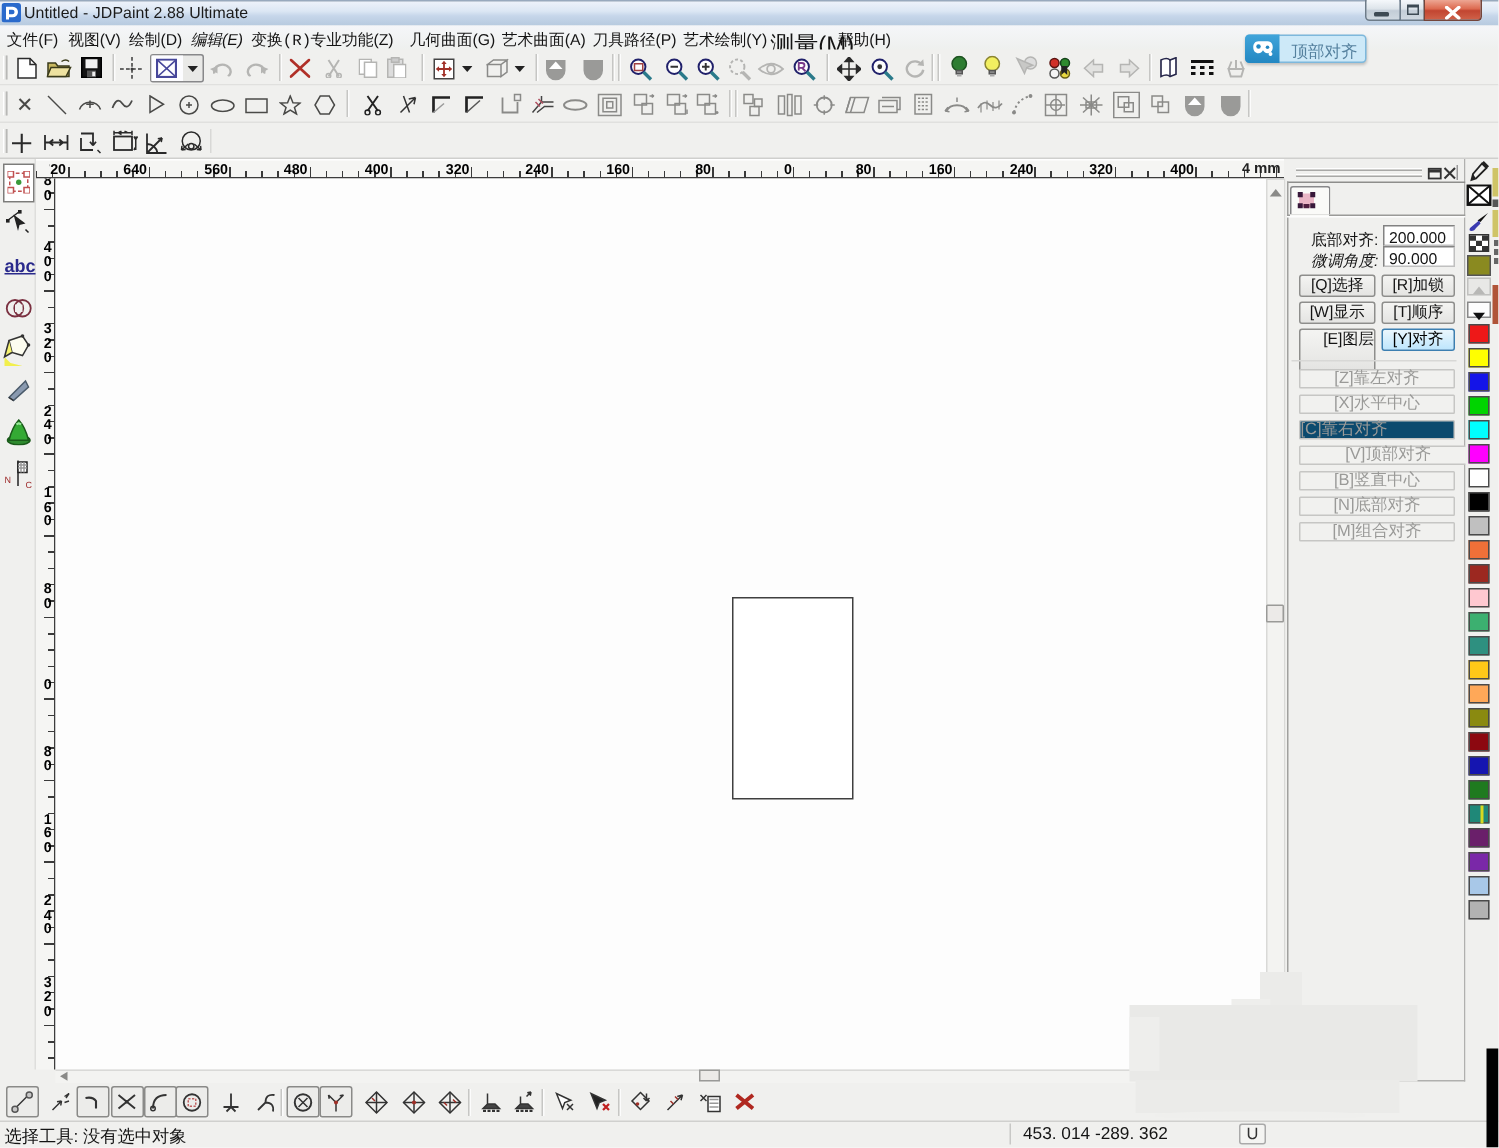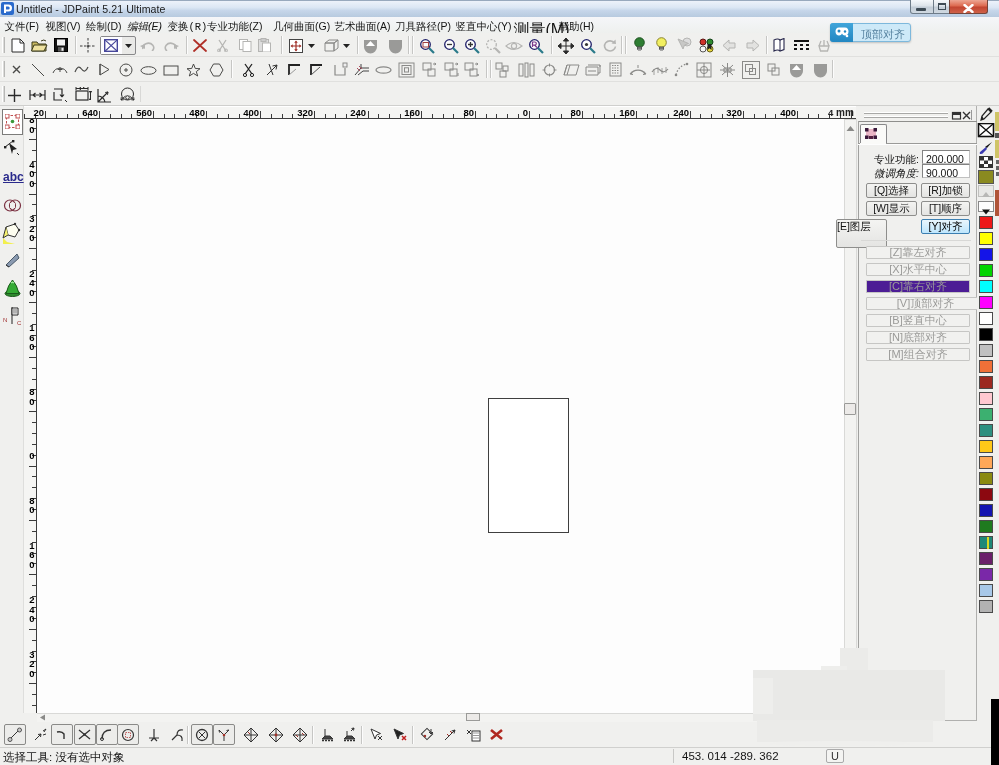--- a/index.html
+++ b/index.html
@@ -6,40 +6,40 @@
 body{position:relative;font-family:"Liberation Sans",sans-serif;background:#f0f0ee}
 .ab{position:absolute}
 .sep{position:absolute;width:2px;border-left:1px solid #c6c6c4;border-right:1px solid #fcfcfc}
 .txt{position:absolute;white-space:nowrap;color:#161616}
 </style></head><body>
 <div class="ab" style="left:0px;top:0px;width:999px;height:17px;background:linear-gradient(#edf2fa,#dce7f4 40%,#c6d6ea 60%,#b7cadf);border-top:1px solid #98a9bd"></div>
 <svg class="ab" style="left:1px;top:2px;" width="13" height="13" viewBox="0 0 13 13">
     <rect x="0" y="0" width="13" height="13" rx="2" fill="#2a6acc"></rect>
     <path d="M3 2.5 h4.5 a3.5 3.5 0 0 1 0 7 H5 v1.5 H3 Z M5 4.5 v3 h2.2 a1.5 1.5 0 0 0 0-3 Z" fill="#fff"></path>
   </svg>
-<div class="txt" style="left:16px;top:3px;font-size:10.6px;color:#1b1b1b;letter-spacing:0.05px">Untitled - JDPaint 5.21 Ultimate</div>
+<div class="txt" style="left:16px;top:3px;font-size:10.6px;color:#1b1b1b;letter-spacing:0.05px">Untitled - JDPaint 2.88 Ultimate</div>
 <div class="ab" style="left:910px;top:0px;width:24px;height:14px;background:linear-gradient(#f5f8fb,#dde4ea 45%,#c3cdd7 55%,#d0d9e1);border:1px solid #6e7c89;border-top:none;border-radius:0 0 0 3px"></div>
 <div class="ab" style="left:916px;top:8px;width:10px;height:3px;background:#3d4a54;border-radius:1px"></div>
 <div class="ab" style="left:933px;top:0px;width:17px;height:14px;background:linear-gradient(#f5f8fb,#dde4ea 45%,#c3cdd7 55%,#d0d9e1);border:1px solid #6e7c89;border-top:none"></div>
 <div class="ab" style="left:938px;top:3px;width:8px;height:7px;border:1px solid #3d4a54;background:transparent;border-top-width:2px"></div>
 <div class="ab" style="left:949px;top:0px;width:39px;height:14px;background:linear-gradient(#eda693,#dd6a50 45%,#c24531 55%,#cf6148);border:1px solid #74453a;border-top:none;border-radius:0 0 3px 0"></div>
 <svg class="ab" style="left:963px;top:4px;" width="11" height="9" viewBox="0 0 11 9">
     <path d="M1.5 1 L9.5 8 M9.5 1 L1.5 8" stroke="#fff" stroke-width="2.4" fill="none" stroke-linecap="round"></path>
   </svg>
 <div class="ab" style="left:0px;top:17px;width:999px;height:16px;background:linear-gradient(#f5f6f9,#eef0ee)"></div>
 <div class="txt" style="left:4.5px;top:20px;font-size:10.5px;color:#141414;">文件(F)</div>
 <div class="txt" style="left:45.5px;top:20px;font-size:10.5px;color:#141414;">视图(V)</div>
 <div class="txt" style="left:86px;top:20px;font-size:10.5px;color:#141414;">绘制(D)</div>
 <div class="txt" style="left:127px;top:20px;font-size:10.5px;color:#141414;font-style:italic;">编辑(E)</div>
 <div class="txt" style="left:167.5px;top:20px;font-size:10.5px;color:#141414;font-family:Liberation Mono, monospace;">变换(R)</div>
 <div class="txt" style="left:207px;top:20px;font-size:10.5px;color:#141414;">专业功能(Z)</div>
 <div class="txt" style="left:273px;top:20px;font-size:10.5px;color:#141414;">几何曲面(G)</div>
 <div class="txt" style="left:334.5px;top:20px;font-size:10.5px;color:#141414;">艺术曲面(A)</div>
 <div class="txt" style="left:395px;top:20px;font-size:10.5px;color:#141414;">刀具路径(P)</div>
-<div class="txt" style="left:455.5px;top:20px;font-size:10.5px;color:#141414;">竖直中心(Y)</div>
+<div class="txt" style="left:455.5px;top:20px;font-size:10.5px;color:#141414;">艺术绘制(Y)</div>
 <div class="txt" style="left:513.5px;top:20px;font-size:16px;color:#141414;">测量(M)</div>
 <div class="txt" style="left:558.5px;top:20px;font-size:10.5px;color:#141414;">帮助(H)</div>
 <div class="ab" style="left:0px;top:33px;width:999px;height:24px;background:#f0f0ee;border-bottom:1px solid #e0e0de"></div>
 <div class="ab" style="left:2px;top:37px;width:3px;height:16px;border-left:1px solid #fff;border-right:1px solid #b8b8b6;background:#dcdcda"></div>
 <svg class="ab" style="left:11px;top:38px;" width="14" height="15" viewBox="0 0 14 15">
     <path d="M1 1 h8 l4 4 v9 h-12 z" fill="#fff" stroke="#2a2a2a"></path>
     <path d="M9 1 v4 h4" fill="none" stroke="#2a2a2a"></path>
   </svg>
 <svg class="ab" style="left:31px;top:38px;" width="17" height="14" viewBox="0 0 17 14">
     <path d="M1 4 h5 l1.5 2 H15 v7 H1 z" fill="#c8b860" stroke="#3a3a1a"></path>
@@ -521,36 +521,36 @@
     <rect x="1" y="1" width="10" height="9" fill="#eab6c6"></rect>
     <rect x="0" y="0" width="3.5" height="3.5" fill="#38183a"></rect>
     <rect x="8.5" y="0" width="3.5" height="3.5" fill="#38183a"></rect>
     <rect x="0" y="7.5" width="3.5" height="3.5" fill="#38183a"></rect>
     <rect x="8.5" y="7.5" width="3.5" height="3.5" fill="#38183a"></rect>
     <rect x="4" y="8" width="4" height="3" fill="#502040"></rect>
   </svg>
 <div class="ab" style="left:858px;top:143px;width:119px;height:1px;background:#9a9a98"></div>
 <div class="ab" style="left:860px;top:143px;width:26px;height:1px;background:#fafaf8"></div>
 <div class="ab" style="left:858px;top:144px;width:119px;height:1px;background:#fdfdfd"></div>
-<div class="txt" style="left:874px;top:153px;font-size:10.5px;color:#141414;">专业功能:</div>
+<div class="txt" style="left:874px;top:153px;font-size:10.5px;color:#141414;">底部对齐:</div>
 <div class="txt" style="left:874px;top:167px;font-size:10.5px;color:#141414;font-style:italic;">微调角度:</div>
 <div class="ab" style="left:922px;top:150px;width:48px;height:14px;background:#fff;border:1px solid #828282;border-right-color:#c0c0c0;border-bottom-color:#c0c0c0"></div>
 <div class="txt" style="left:926px;top:153px;font-size:10.5px;color:#141414;">200.000</div>
 <div class="ab" style="left:922px;top:164px;width:48px;height:14px;background:#fff;border:1px solid #828282;border-right-color:#c0c0c0;border-bottom-color:#c0c0c0"></div>
 <div class="txt" style="left:926px;top:167px;font-size:10.5px;color:#141414;">90.000</div>
 <div class="ab" style="left:866px;top:183px;width:51px;height:15px;background:linear-gradient(#f4f4f2,#e4e4e2);border:1px solid #8e8e8c;border-radius:2px;text-align:center;line-height:13px;font-size:10.5px;color:#141414">[Q]选择</div>
 <div class="ab" style="left:921px;top:183px;width:49px;height:15px;background:linear-gradient(#f4f4f2,#e4e4e2);border:1px solid #8e8e8c;border-radius:2px;text-align:center;line-height:13px;font-size:10.5px;color:#141414">[R]加锁</div>
 <div class="ab" style="left:866px;top:201px;width:51px;height:15px;background:linear-gradient(#f4f4f2,#e4e4e2);border:1px solid #8e8e8c;border-radius:2px;text-align:center;line-height:13px;font-size:10.5px;color:#141414">[W]显示</div>
 <div class="ab" style="left:921px;top:201px;width:49px;height:15px;background:linear-gradient(#f4f4f2,#e4e4e2);border:1px solid #8e8e8c;border-radius:2px;text-align:center;line-height:13px;font-size:10.5px;color:#141414">[T]顺序</div>
-<div class="ab" style="left:836px;top:219px;width:51px;height:29px;background:linear-gradient(#f4f4f2,#e4e4e2);border:1px solid #8e8e8c;border-radius:2px;text-align:left;line-height:13px;font-size:10.5px;color:#141414">[E]图层</div>
+<div class="ab" style="left:866px;top:219px;width:51px;height:29px;background:linear-gradient(#f4f4f2,#e4e4e2);border:1px solid #8e8e8c;border-radius:2px;text-align:right;line-height:13px;font-size:10.5px;color:#141414">[E]图层</div>
 <div class="ab" style="left:921px;top:219px;width:49px;height:15px;background:linear-gradient(#eaf6fd,#bee6fd);border:1px solid #3c7fb1;border-radius:2px;text-align:center;line-height:13px;font-size:10.5px;color:#000">[Y]对齐</div>
 <div class="ab" style="left:861px;top:240px;width:110px;height:1px;background:#d8d8d6"></div>
 <div class="ab" style="left:866px;top:246px;width:104px;height:13px;background:#f1f1ef;border:1px solid #c6c6c4;border-radius:1px;text-align:center;line-height:11px;font-size:11px;color:#9a9a98">[Z]靠左对齐</div>
 <div class="ab" style="left:866px;top:263px;width:104px;height:13px;background:#f1f1ef;border:1px solid #c6c6c4;border-radius:1px;text-align:center;line-height:11px;font-size:11px;color:#9a9a98">[X]水平中心</div>
-<div class="ab" style="left:866px;top:280px;width:104px;height:13px;background:#4c1d95;border:1px solid #c6c6c4;border-radius:1px;text-align:center;line-height:11px;font-size:11px;color:#9a9a98">[C]靠右对齐</div>
+<div class="ab" style="left:866px;top:280px;width:104px;height:13px;background:#0c4a6e;border:1px solid #c6c6c4;border-radius:1px;text-align:left;line-height:11px;font-size:11px;color:#9a9a98">[C]靠右对齐</div>
 <div class="ab" style="left:866px;top:297px;width:119px;height:13px;background:#f1f1ef;border:1px solid #c6c6c4;border-radius:1px;text-align:center;line-height:11px;font-size:11px;color:#9a9a98">[V]顶部对齐</div>
 <div class="ab" style="left:866px;top:314px;width:104px;height:13px;background:#f1f1ef;border:1px solid #c6c6c4;border-radius:1px;text-align:center;line-height:11px;font-size:11px;color:#9a9a98">[B]竖直中心</div>
 <div class="ab" style="left:866px;top:331px;width:104px;height:13px;background:#f1f1ef;border:1px solid #c6c6c4;border-radius:1px;text-align:center;line-height:11px;font-size:11px;color:#9a9a98">[N]底部对齐</div>
 <div class="ab" style="left:866px;top:348px;width:104px;height:13px;background:#f1f1ef;border:1px solid #c6c6c4;border-radius:1px;text-align:center;line-height:11px;font-size:11px;color:#9a9a98">[M]组合对齐</div>
 <div class="ab" style="left:977px;top:106px;width:22px;height:659px;background:#f0f0ee"></div>
 <svg class="ab" style="left:979px;top:107px;" width="14" height="15" viewBox="0 0 14 15">
     <path d="M9 2 L12 5 L5 12 L2 13 L3 9 Z" fill="none" stroke="#222" stroke-width="1.2"></path>
     <path d="M9.5 1 L13 4.5" stroke="#222" stroke-width="2"></path>
     <path d="M3 9 L5 12 L2 13 Z" fill="#222"></path>
   </svg>

